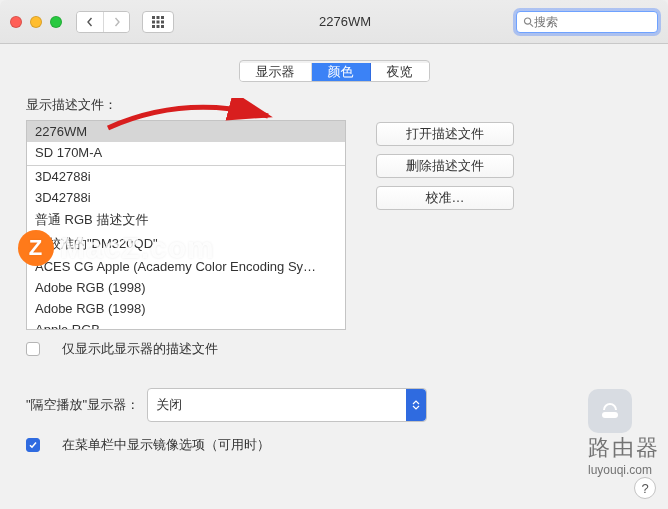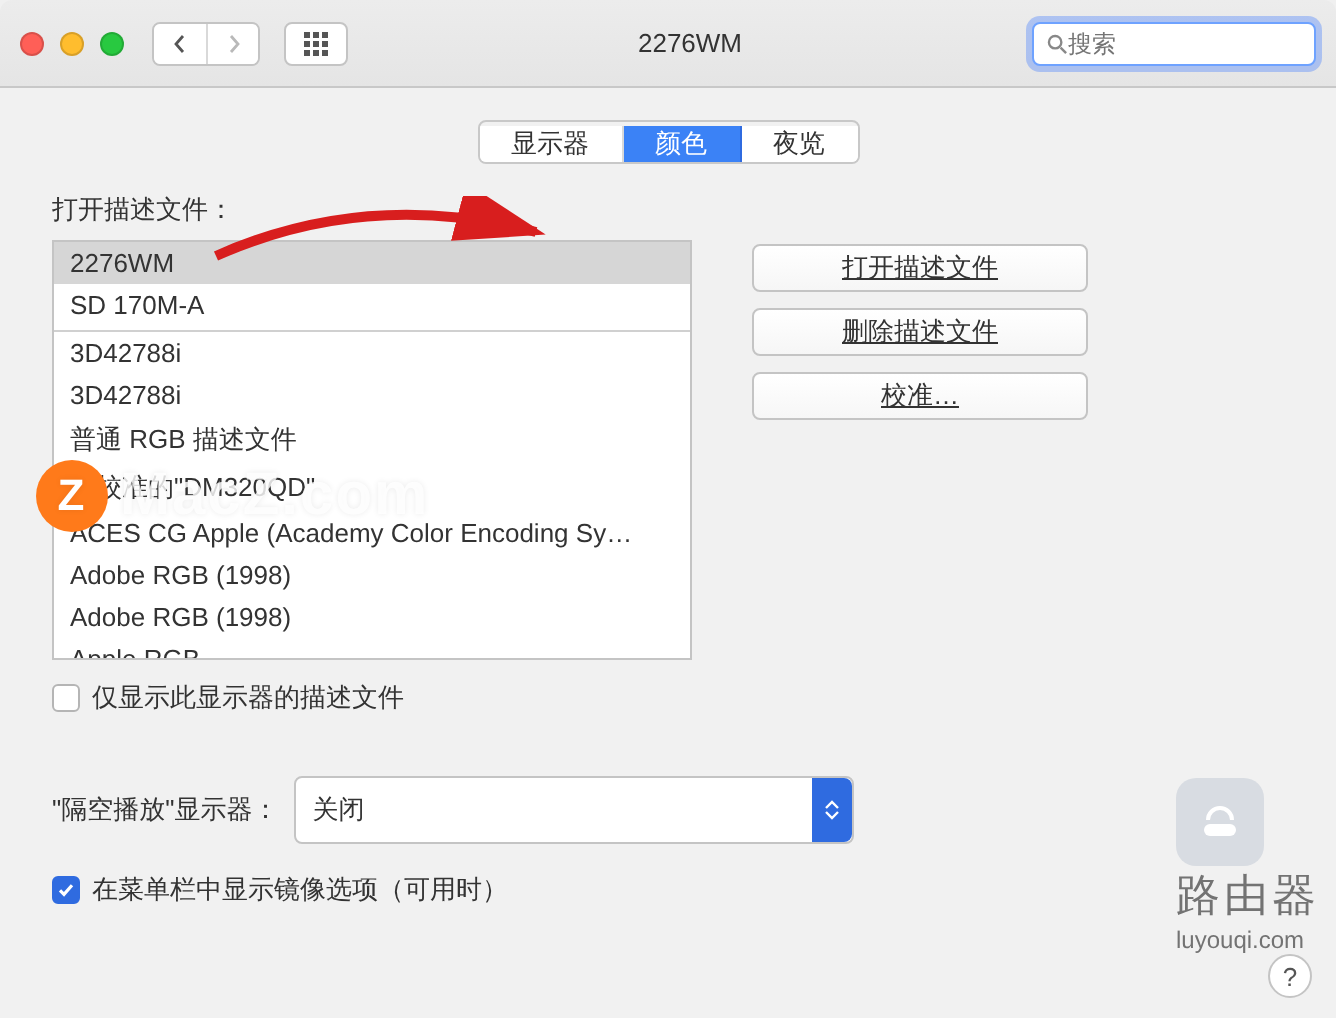--- a/index.html
+++ b/index.html
@@ -59,29 +59,28 @@
   .left-col { flex: 0 0 320px; }
   .label { margin-bottom: 6px; font-size: 13px; }
   .listbox {
     width: 320px; height: 210px;
     border: 1px solid #c4c4c4; background: #fff;
     overflow: hidden;
   }
   .li { padding: 3px 8px; font-size: 13px; }
   .li.top-sel { background: #d6d6d6; }
   .li.hr { border-top: 1px solid #d0d0d0; margin-top: 2px; }
-  .chk-row { display: flex; align-items: center; gap: 6px; margin-top: 10px; }
+  .chk-row { display: flex; align-items: center; gap: 22px; margin-top: 10px; }
   .chk { width: 14px; height: 14px; border: 1px solid #b5b5b5; border-radius: 3px; background: #fff; display: inline-flex; align-items: center; justify-content: center; }
   .chk.checked { background: #2f6be0; border-color: #2f6be0; }
   .right-col { padding-top: 26px; display: flex; flex-direction: column; gap: 8px; }
   .btn {
-    width: 168px; height: 24px; border: 1px solid #c4c4c4; border-radius: 4px;
+    width: 138px; height: 24px; border: 1px solid #c4c4c4; border-radius: 4px;
     background: linear-gradient(#fff, #f6f6f6); display: flex; align-items: center; justify-content: center;
     font-size: 13px;
-    text-decoration: underline;
   }
   .footer { padding: 20px 26px; border-top: none; }
   .sel-row { display: flex; align-items: center; gap: 8px; margin-bottom: 14px; }
   .popup { height: 34px; width: 280px; border: 1px solid #c4c4c4; border-radius: 4px; background: #fff; display: flex; align-items: center; padding-left: 8px; position: relative; }
   .popup .arrows { position: absolute; right: 0; top: 0; width: 20px; height: 100%; background: #2f6be0; border-radius: 0 4px 4px 0; display: flex; flex-direction: column; align-items: center; justify-content: center; gap: 0; }
   .help-btn { position: absolute; right: 12px; bottom: 10px; width: 22px; height: 22px; border: 1px solid #c4c4c4; border-radius: 11px; background: #fff; display: flex; align-items: center; justify-content: center; color: #555; }
   .watermark { position: absolute; left: 18px; top: 230px; font-size: 30px; font-weight: 700; color: rgba(255,255,255,0.82); letter-spacing: 1px; pointer-events: none; text-shadow: 0 0 3px rgba(0,0,0,.08); display:flex; align-items:center; gap:6px;}
   .wm-badge { width: 36px; height: 36px; border-radius: 18px; background: #ff7a1a; color:#fff; display:flex; align-items:center; justify-content:center; font-size:22px; font-weight:800;}
   .router-wm { position: absolute; right: 8px; bottom: 32px; color: #737373; font-size: 12px; text-align: left; pointer-events:none;}
   .router-wm .big { font-size: 22px; letter-spacing: 2px; }
@@ -149,21 +148,21 @@
     <div class="tabs">
       <div class="tab-seg">
         <div class="tab">显示器</div>
         <div class="tab active">颜色</div>
         <div class="tab">夜览</div>
       </div>
     </div>
 
     <div class="main-row">
       <div class="left-col">
-        <div class="label">打开描述文件：</div>
+        <div class="label">显示描述文件：</div>
         <div class="listbox">
           <div class="li top-sel">2276WM</div>
           <div class="li">SD 170M-A</div>
           <div class="li hr">3D42788i</div>
           <div class="li">3D42788i</div>
           <div class="li">普通 RGB 描述文件</div>
           <div class="li">已校准的"DM320QD"</div>
           <div class="li">ACES CG Apple (Academy Color Encoding Sy…</div>
           <div class="li">Adobe RGB (1998)</div>
           <div class="li">Adobe RGB (1998)</div>

